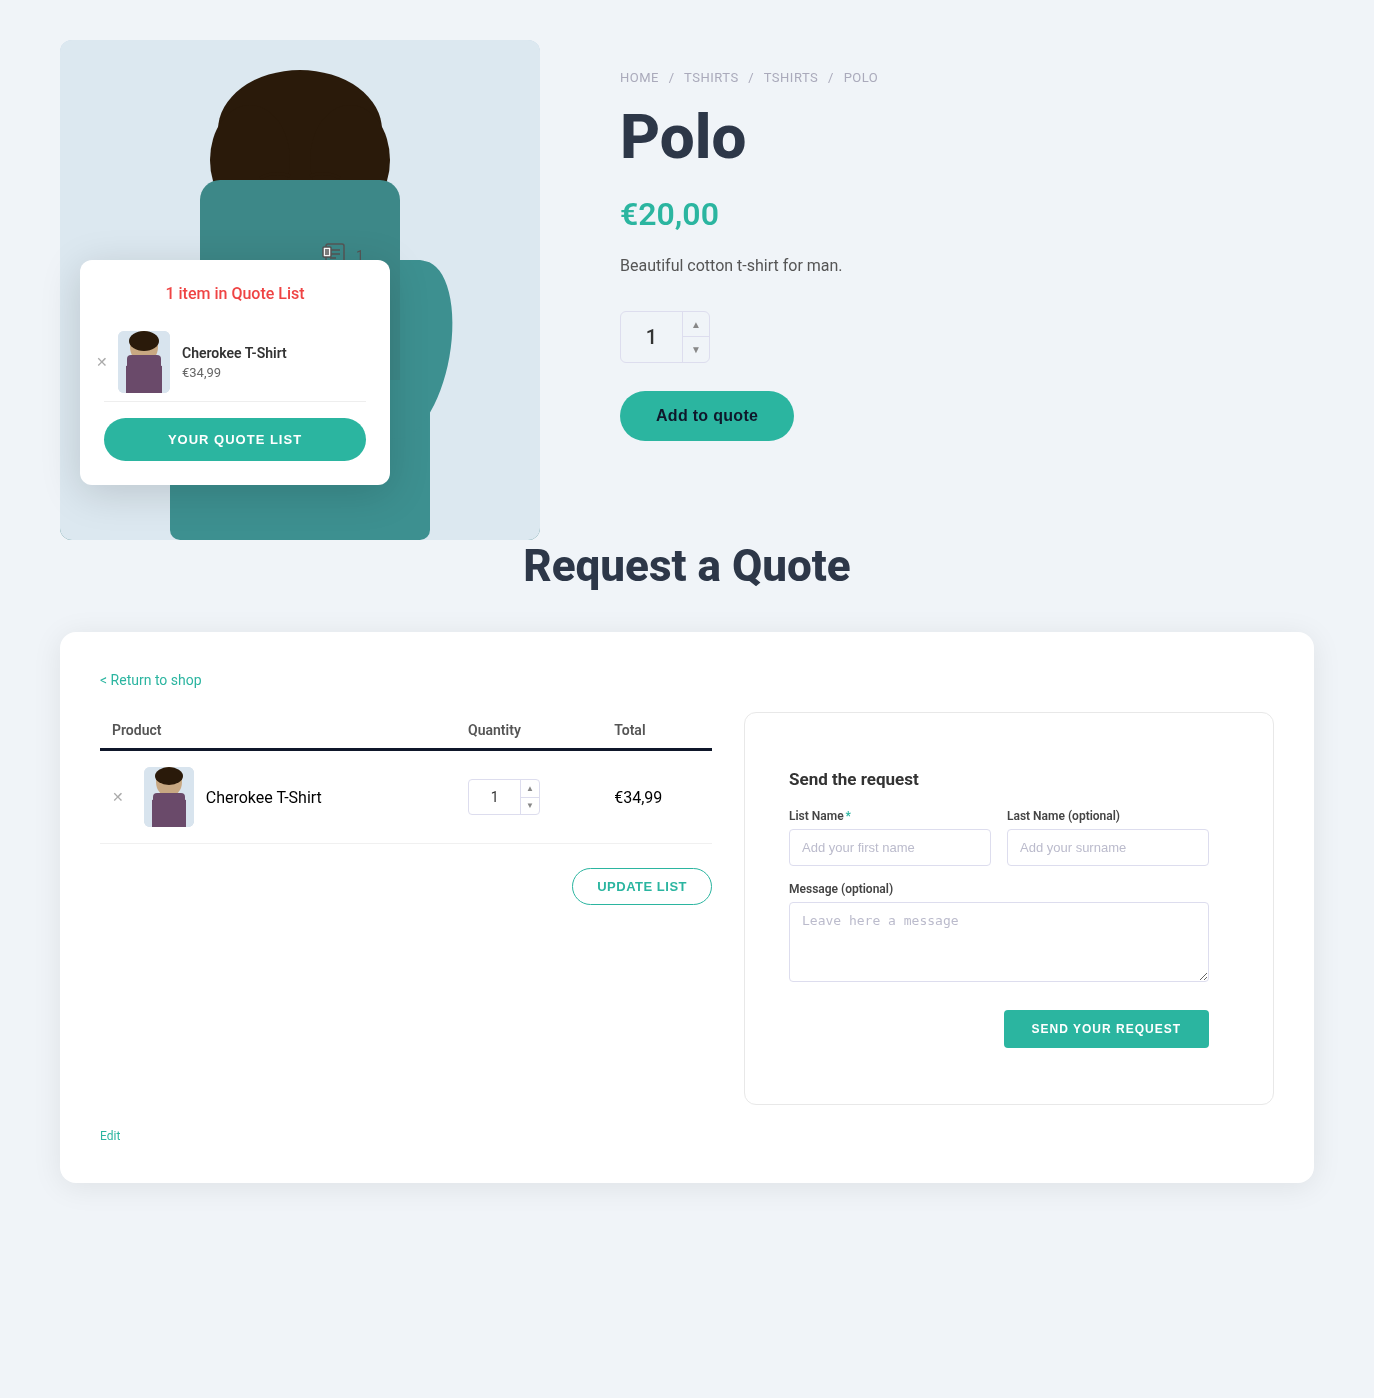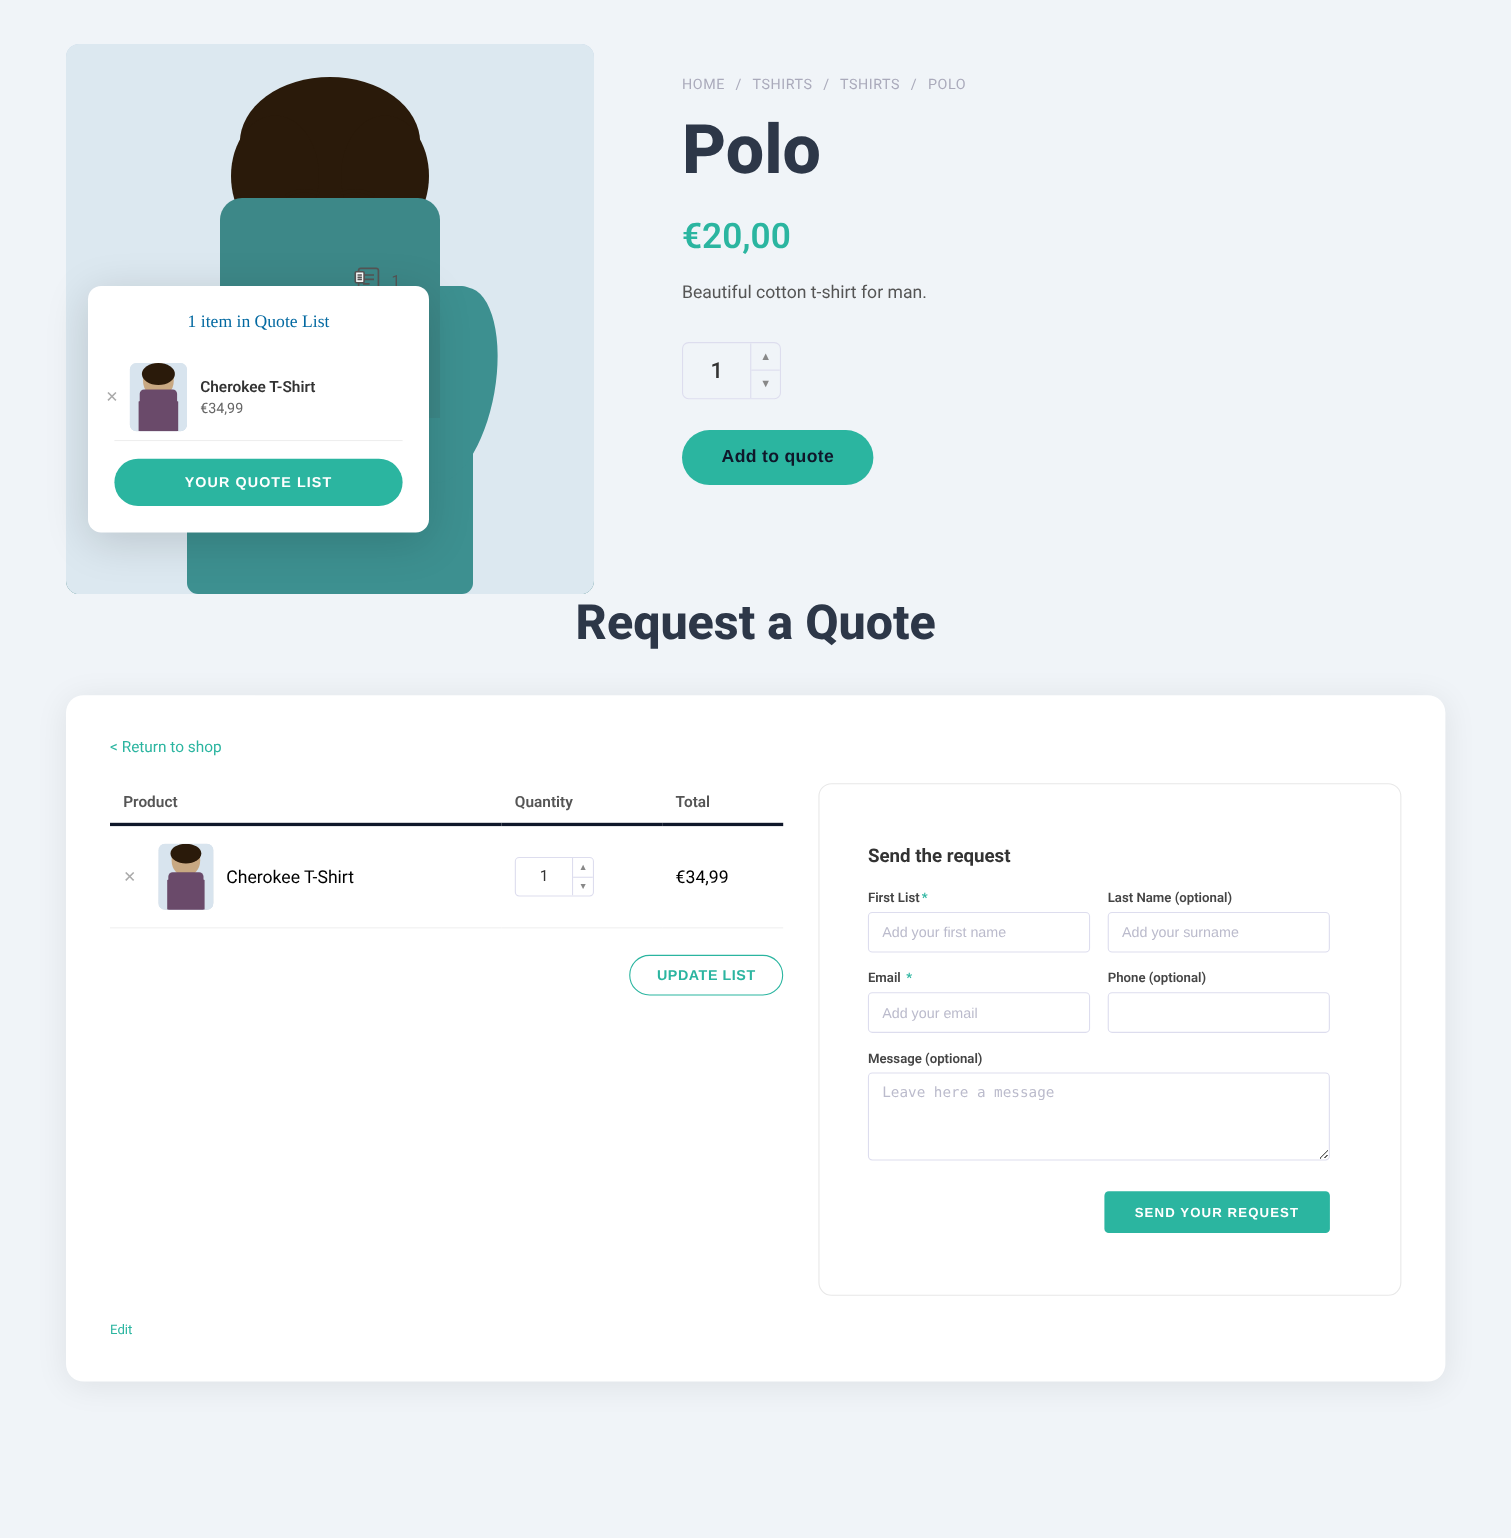--- a/index.html
+++ b/index.html
@@ -193,25 +193,24 @@
       width: 310px;
       background: white;
       border-radius: 12px;
       box-shadow: 0 8px 40px rgba(0,0,0,0.15);
       padding: 24px;
       z-index: 30;
     }
 
     .popup-title {
       font-size: 16px;
-      color: #0369a1;
+      color: #ef4444;
       font-weight: 500;
       margin-bottom: 20px;
       text-align: center;
-      font-family: Liberation Serif, serif;
     }
 
     .popup-item {
       display: flex;
       align-items: center;
       gap: 12px;
       padding: 8px 0;
       border-bottom: 1px solid #eee;
       margin-bottom: 16px;
       position: relative;
@@ -695,42 +694,30 @@
         </div>
       </div>
 
       <div class="send-request-panel quote-form-grid" style="min-width:380px; background: white; border-radius: 12px; border: 1px solid #e8e8e8; padding-left: 12px;">
         <div style="padding: 28px 32px; grid-column: 1 / -1;">
           <div class="send-request-title">Send the request</div>
 
           <div class="form-row">
             <div class="form-group">
               <label class="form-label">
-                <span>First List</span><span class="required">*</span>
+                <span>List Name</span><span class="required">*</span>
               </label>
               <input type="text" class="form-input" placeholder="Add your first name" style="">
             </div>
             <div class="form-group">
               <label class="form-label">Last Name (optional)</label>
               <input type="text" class="form-input" placeholder="Add your surname" style="">
             </div>
           </div>
 
-          <div class="form-row">
-            <div class="form-group">
-              <label class="form-label">
-                <span>Email</span><span class="required"> *</span>
-              </label>
-              <input type="email" class="form-input" placeholder="Add your email" style="">
-            </div>
-            <div class="form-group">
-              <label class="form-label">Phone (optional)</label>
-              <input type="tel" class="form-input" style="">
-            </div>
-          </div>
 
           <div class="form-row single">
             <div class="form-group">
               <label class="form-label">Message (optional)</label>
               <textarea class="form-textarea" placeholder="Leave here a message" style=""></textarea>
             </div>
           </div>
 
           <div style="text-align:right;">
             <button class="send-request-btn">SEND YOUR REQUEST</button>

